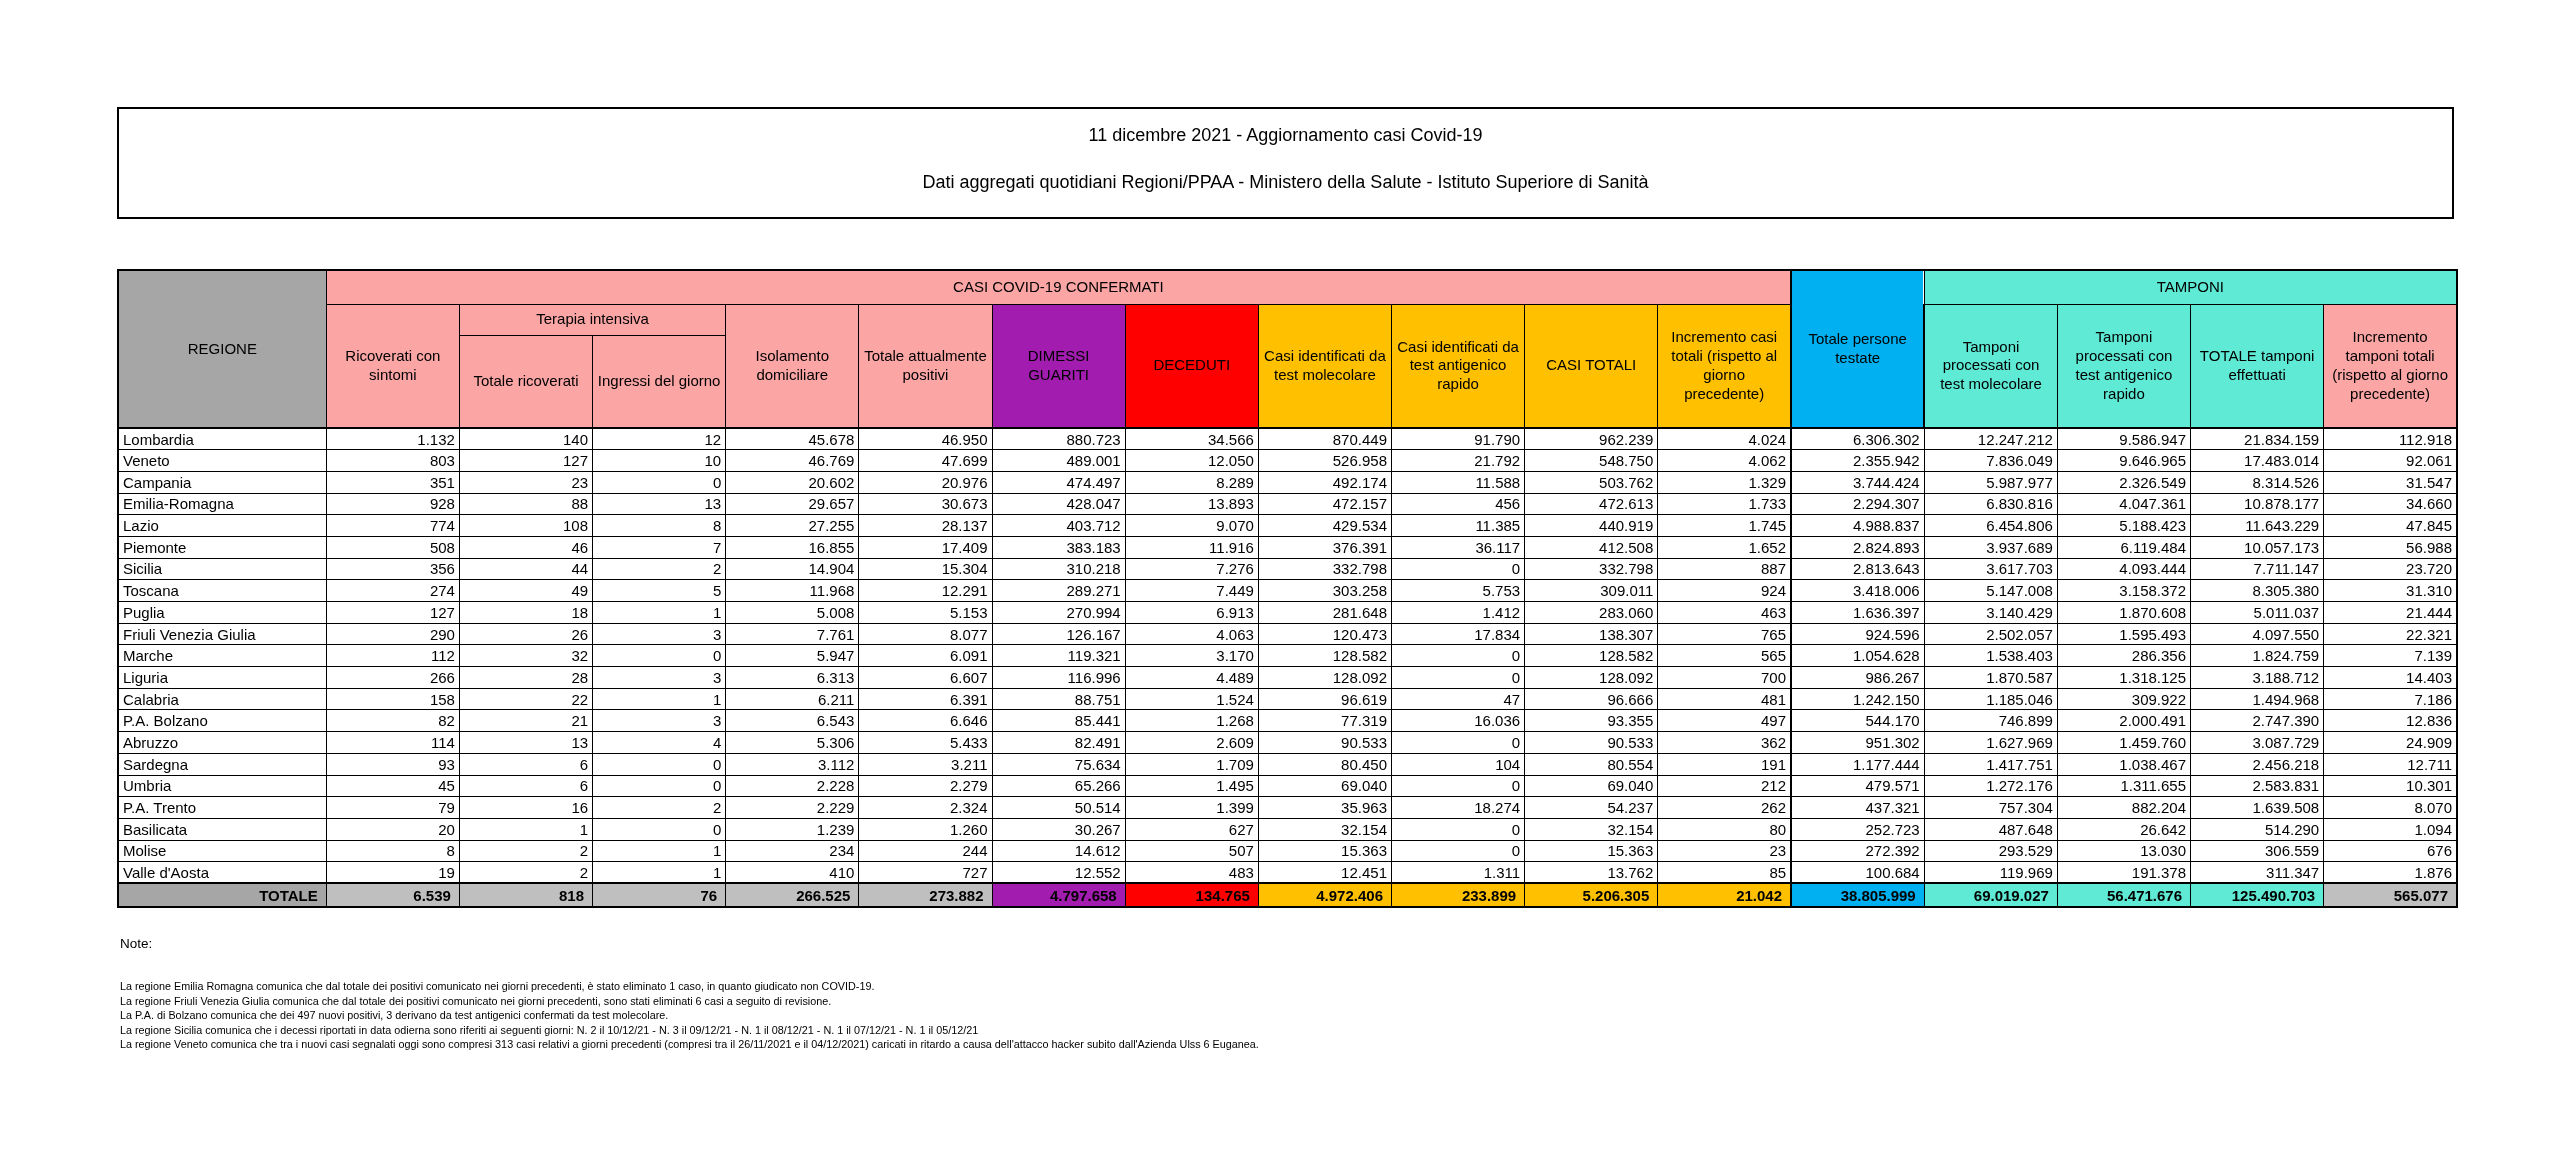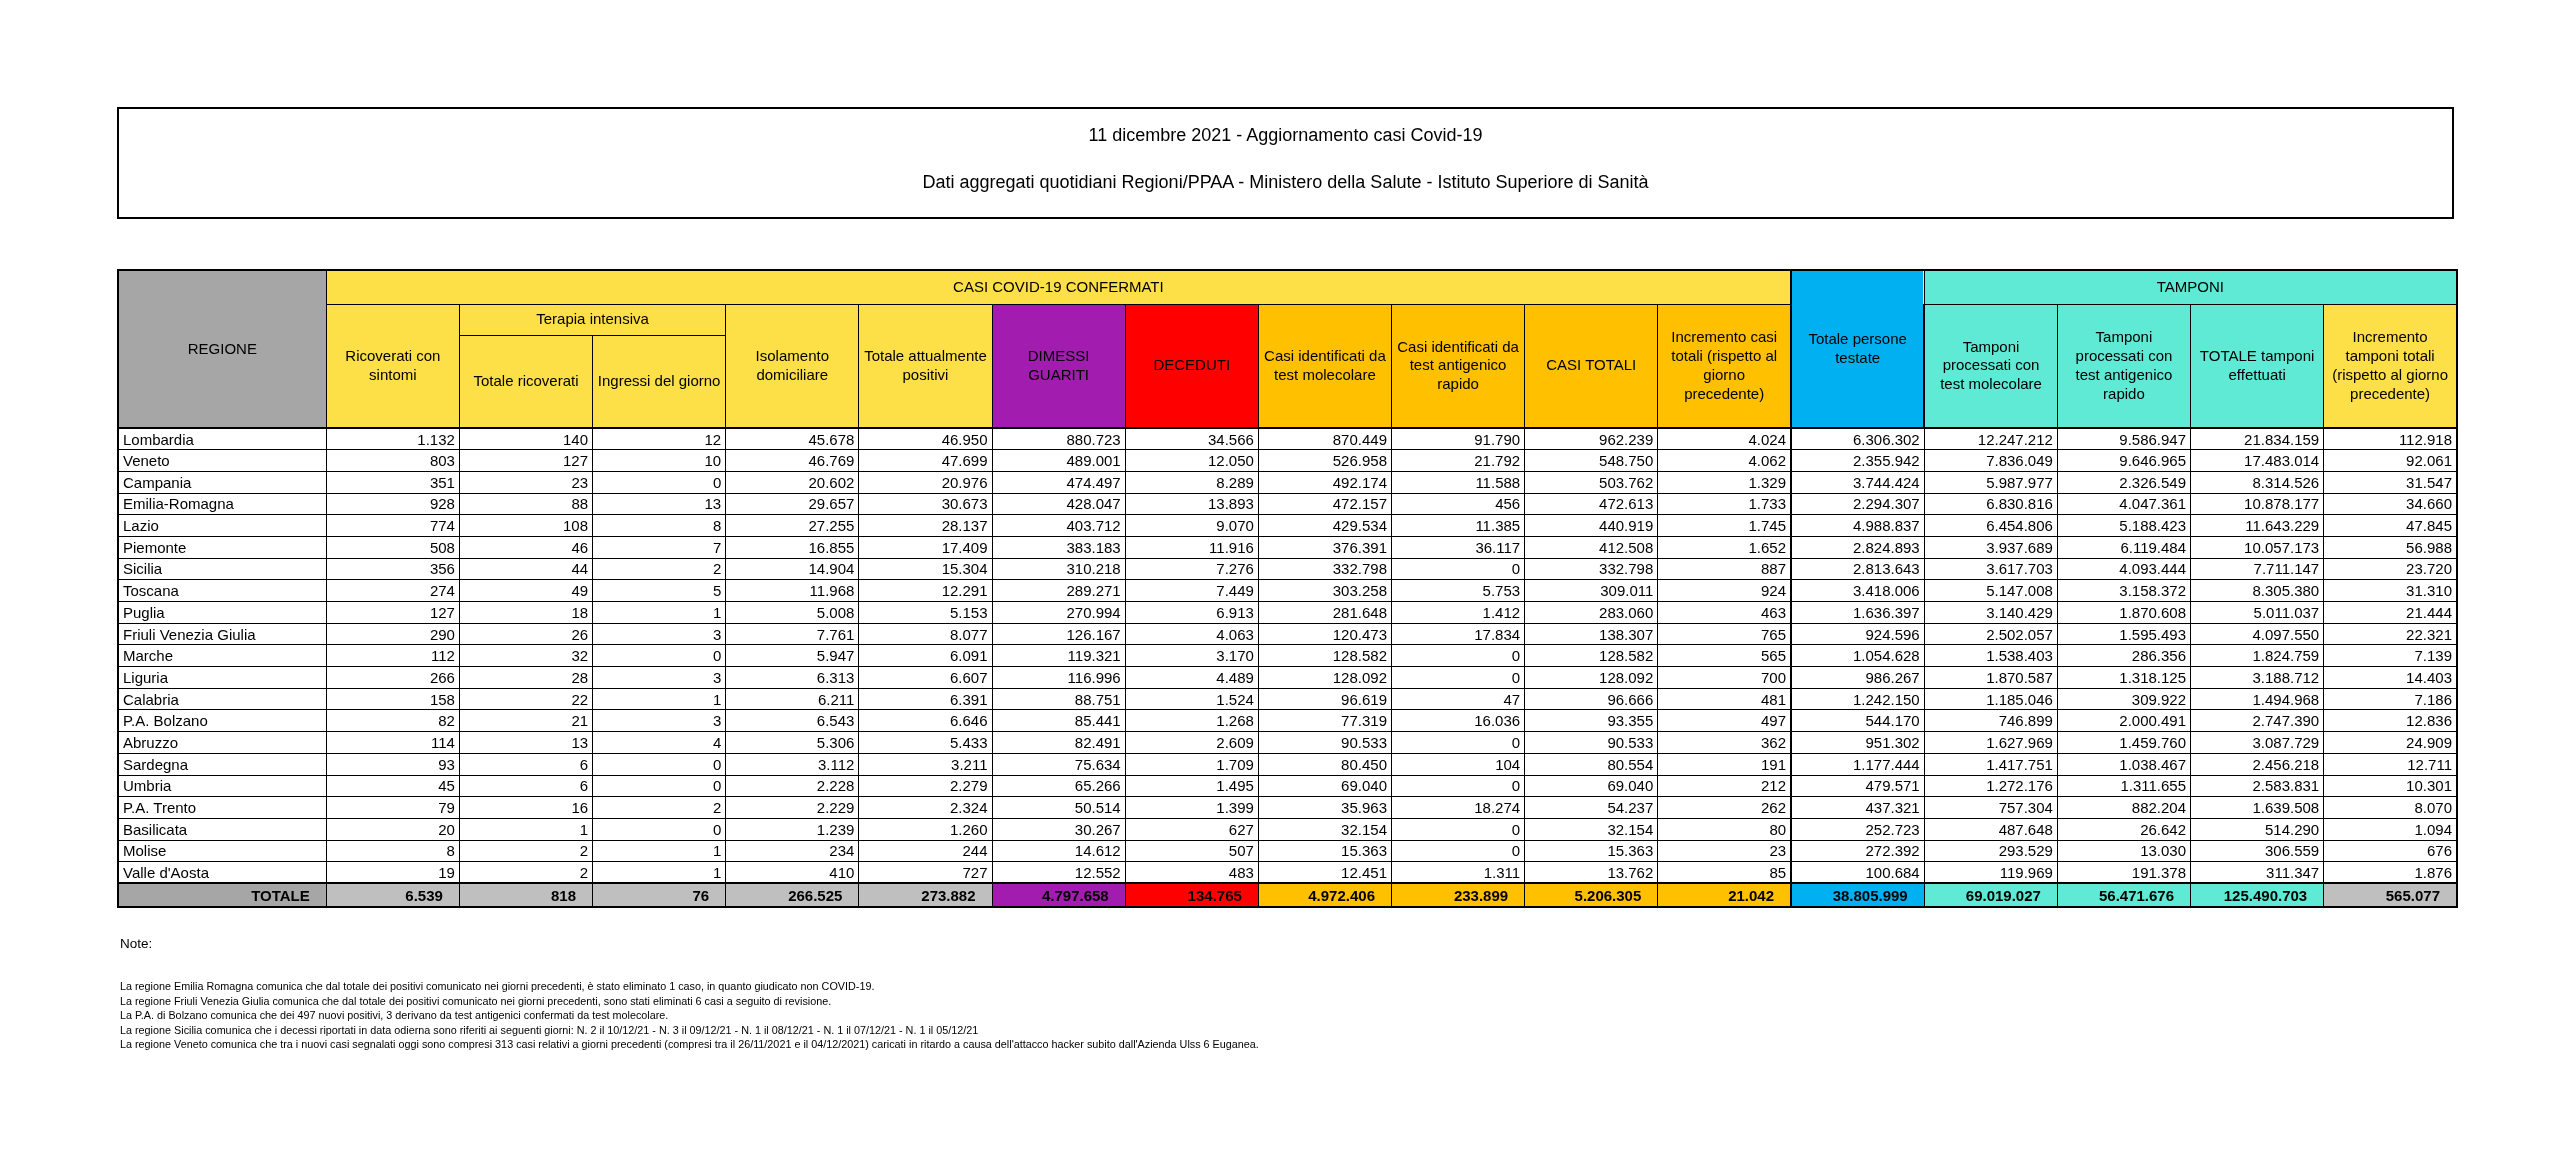--- a/index.html
+++ b/index.html
@@ -13,38 +13,38 @@
   .title-line2{margin-top:26px;}
 
   
   .data-table{position:absolute;left:117px;top:269px;width:2341px;
     border-collapse:collapse;table-layout:fixed;border:2px solid #000;}
   .data-table th,.data-table td{border:1.4px solid #000;box-sizing:border-box;
     overflow:hidden;vertical-align:middle;}
   .data-table th{font-weight:normal;font-size:15px;text-align:center;padding:1.4px 4px;line-height:1.25;}
   .band{font-weight:bold;font-size:17px;}
   .th-regione{background:#A6A6A6;font-weight:bold;font-size:17px;}
-  .bg-lgray{background:#fde047;}
+  .bg-lgray{background:#fca5a5;}
   .bg-green{background:#a21caf;}
   .bg-red{background:#FF0000;}
   .bg-yellow{background:#FFC000;}
   .bg-cyan{background:#00B0F0;}
   .bg-blue{background:#5eead4;}
   .hr1{height:34px;}
   .hr2{height:31px;}
   .hr3{height:93px;}
 
   .data-table tbody td{height:21.7px;font-size:15px;padding:0 4px;background:#fff;}
   .region-cell{text-align:left;}
   .num-cell{text-align:right;}
   .data-table tbody tr:first-child td{border-top:2px solid #000;}
   .sep-left{border-left:2.7px solid #000 !important;}
 
   .data-table tfoot td{border-top:2px solid #000;font-weight:bold;font-size:15px;
-    height:24px;padding:0 16px;text-align:right;}
+    height:24px;padding:0 8px;text-align:right;}
   .total-label{background:#A6A6A6;text-align:center;}
   .total-gray{background:#BFBFBF;}
 
   
   .notes{position:absolute;left:120px;top:936px;width:2301px;}
   .notes-heading{font-size:13.5px;line-height:16px;}
   .notes-list{margin-top:27px;}
   .note-line{font-size:10.8px;line-height:14.5px;}
 </style>
 </head>

